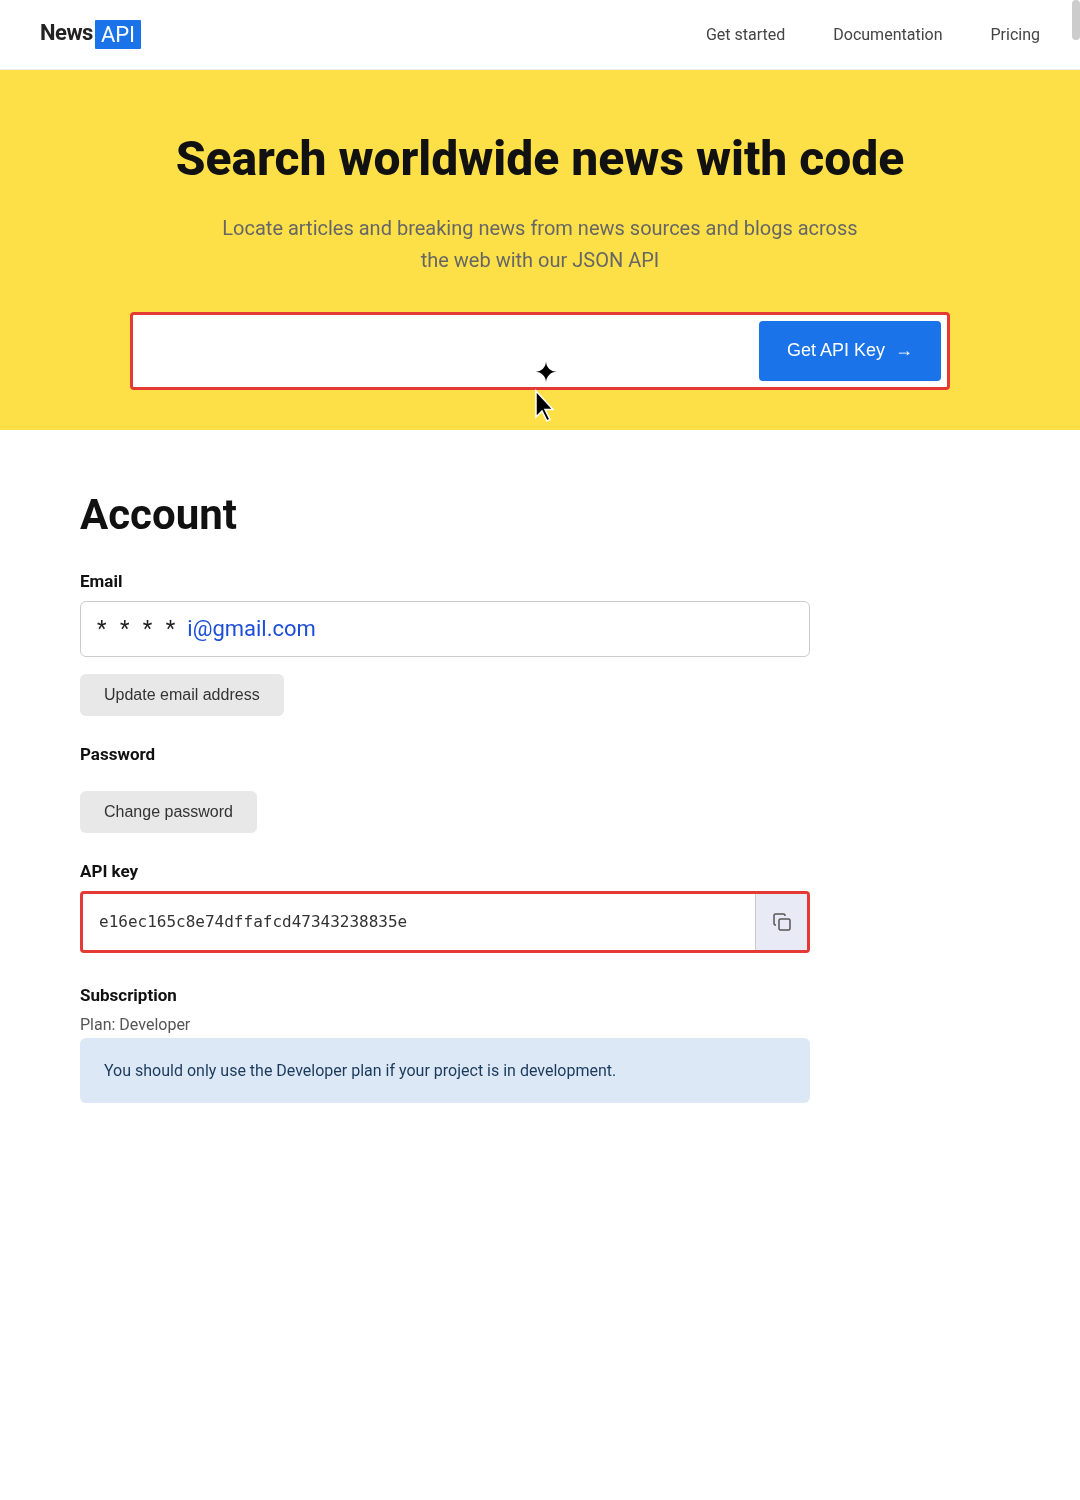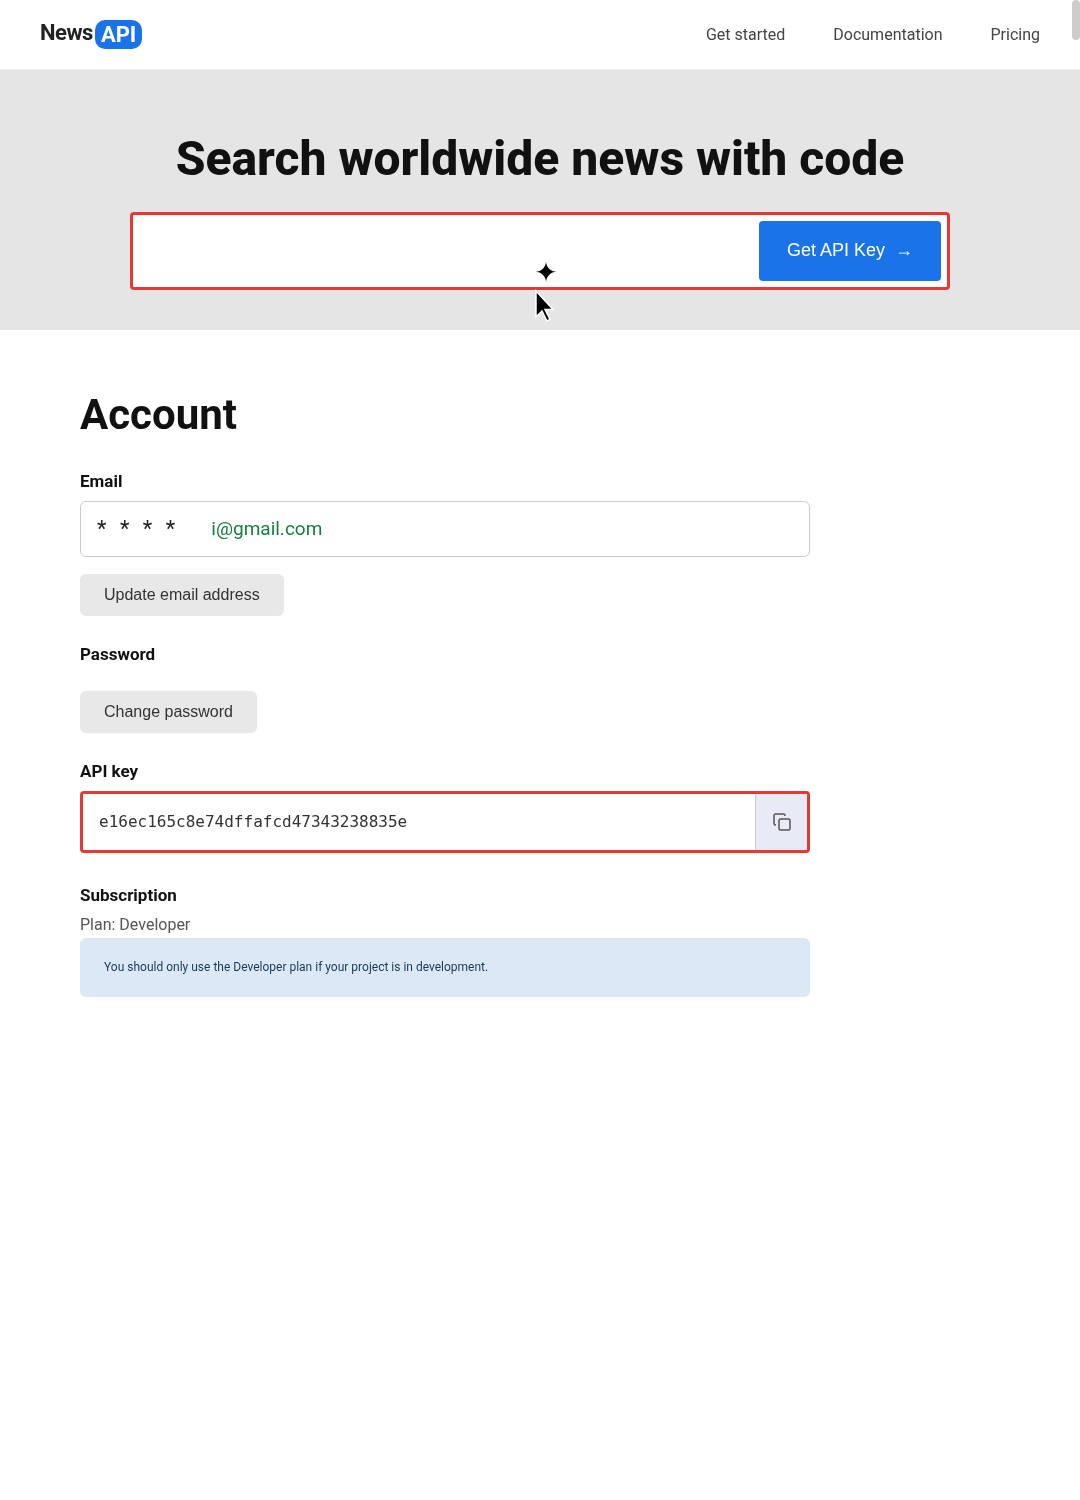--- a/index.html
+++ b/index.html
@@ -38,23 +38,23 @@
       font-size: 22px;
       font-weight: 700;
       color: #222222;
       letter-spacing: -0.5px;
     }
 
     .logo-api {
       background: #1a73e8;
       color: #ffffff;
       font-size: 22px;
-      font-weight: 700;
+      font-weight: 400;
       padding: 2px 6px;
-      border-radius: 10px;
+      border-radius: 1px;
       margin-left: 2px;
     }
 
     .nav-links {
       display: flex;
       align-items: center;
       gap: 48px;
       list-style: none;
     }
 
@@ -73,21 +73,21 @@
       width: 8px;
       height: 40px;
       background: #cccccc;
       border-radius: 4px;
     }
 
     
     .hero {
       text-align: center;
       padding: 60px 80px 40px 80px;
-      background: #e5e5e5;
+      background: #fde047;
     }
 
     .hero-title {
       font-size: 48px;
       font-weight: 800;
       color: #111111;
       line-height: 1.2;
       margin-bottom: 24px;
     }
 
@@ -200,23 +200,22 @@
       gap: 8px;
     }
 
     .asterisks {
       font-size: 22px;
       letter-spacing: 4px;
       color: #222222;
     }
 
     .email-partial {
-      font-size: 19px;
-      color: #15803d;
-      margin-left: 24px;
+      font-size: 22px;
+      color: #1d4ed8;
     }
 
     .btn-secondary {
       background: #e8e8e8;
       border: none;
       border-radius: 6px;
       padding: 12px 24px;
       font-size: 16px;
       color: #333333;
       cursor: pointer;
@@ -272,21 +271,21 @@
     }
 
     .info-box {
       background: #dce8f5;
       border-radius: 6px;
       padding: 20px 24px;
       max-width: 730px;
     }
 
     .info-box-text {
-      font-size: 12px;
+      font-size: 16px;
       color: #1a3a5c;
       line-height: 1.6;
     }
   </style>
 </head>
 <body>
 
 <nav class="navbar">
   <div class="logo-wrapper">
     <span class="logo-news">News</span>
@@ -301,20 +300,21 @@
     </li>
     <li>
       <a href="#">Pricing</a>
     </li>
   </ul>
   <div class="scrollbar-indicator"></div>
 </nav>
 
 <section class="hero">
   <h1 class="hero-title">Search worldwide news with code</h1>
+  <p class="hero-subtitle">Locate articles and breaking news from news sources and blogs across the web with our JSON API</p>
 
   <div class="cta-row" style="position:relative;">
     <input class="cta-input" type="text" style="">
     <button class="cta-button">
       <span>Get API Key</span>
       <span class="arrow-icon">→</span>
     </button>
 
     <div class="cursor-indicator">
       ✦<br>

